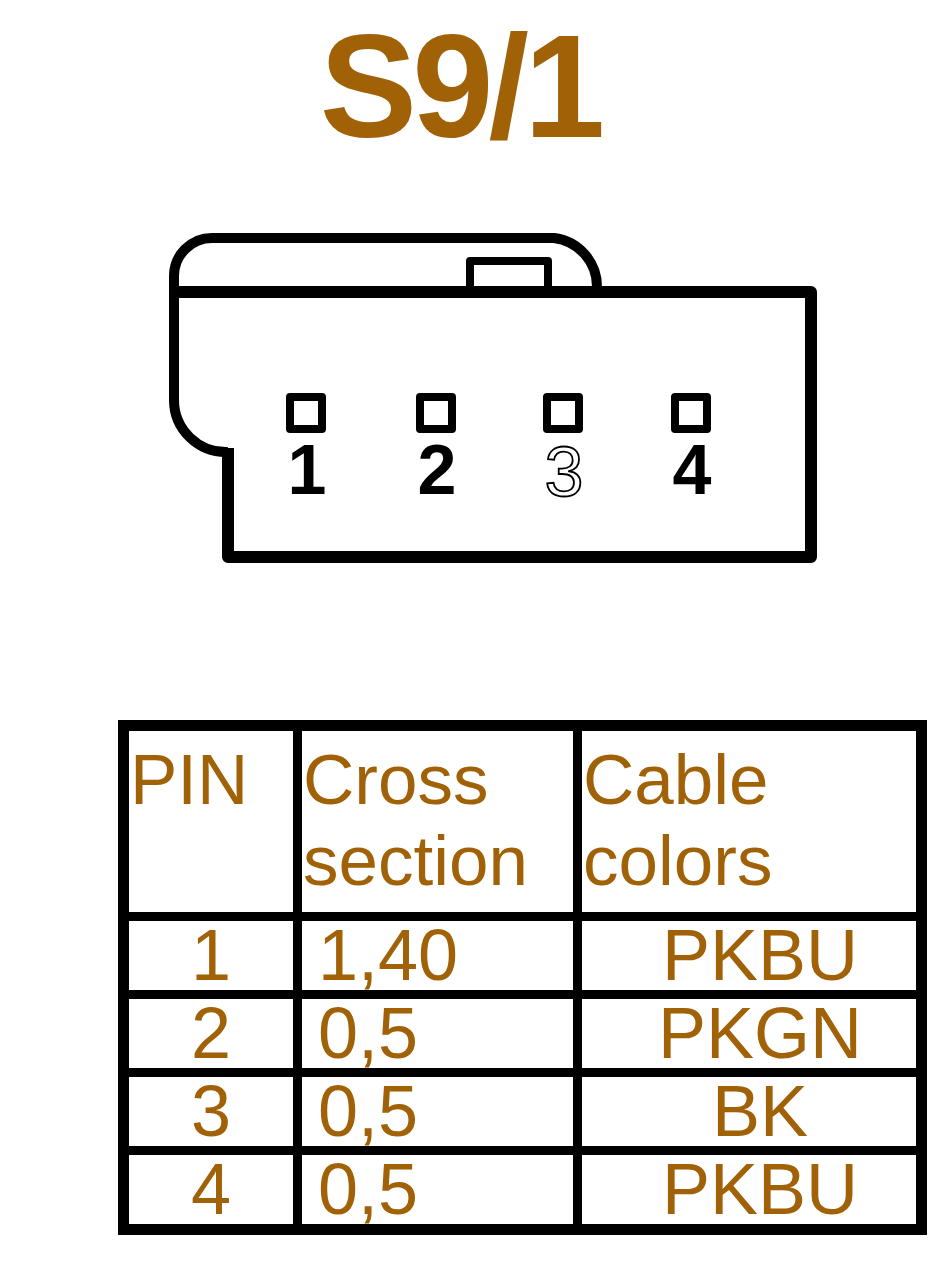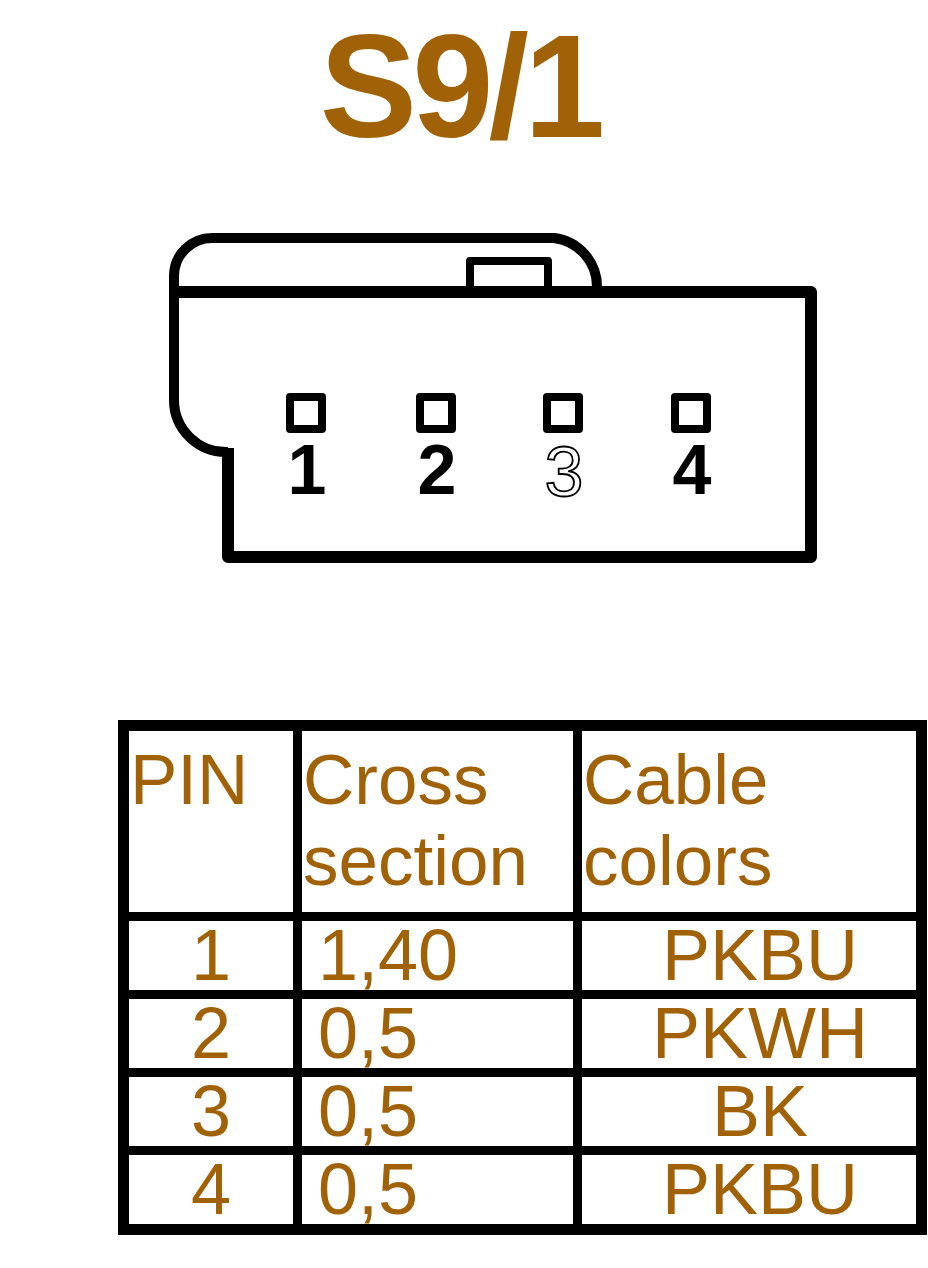--- a/index.html
+++ b/index.html
@@ -135,21 +135,21 @@
     </thead>
     <tbody>
       <tr>
         <td class="c-pin">1</td>
         <td class="c-cross">1,40</td>
         <td class="c-color">PKBU</td>
       </tr>
       <tr>
         <td class="c-pin">2</td>
         <td class="c-cross">0,5</td>
-        <td class="c-color">PKWH</td>
+        <td class="c-color">PKGN</td>
       </tr>
       <tr>
         <td class="c-pin">3</td>
         <td class="c-cross">0,5</td>
         <td class="c-color">BK</td>
       </tr>
       <tr>
         <td class="c-pin">4</td>
         <td class="c-cross">0,5</td>
         <td class="c-color">PKBU</td>

